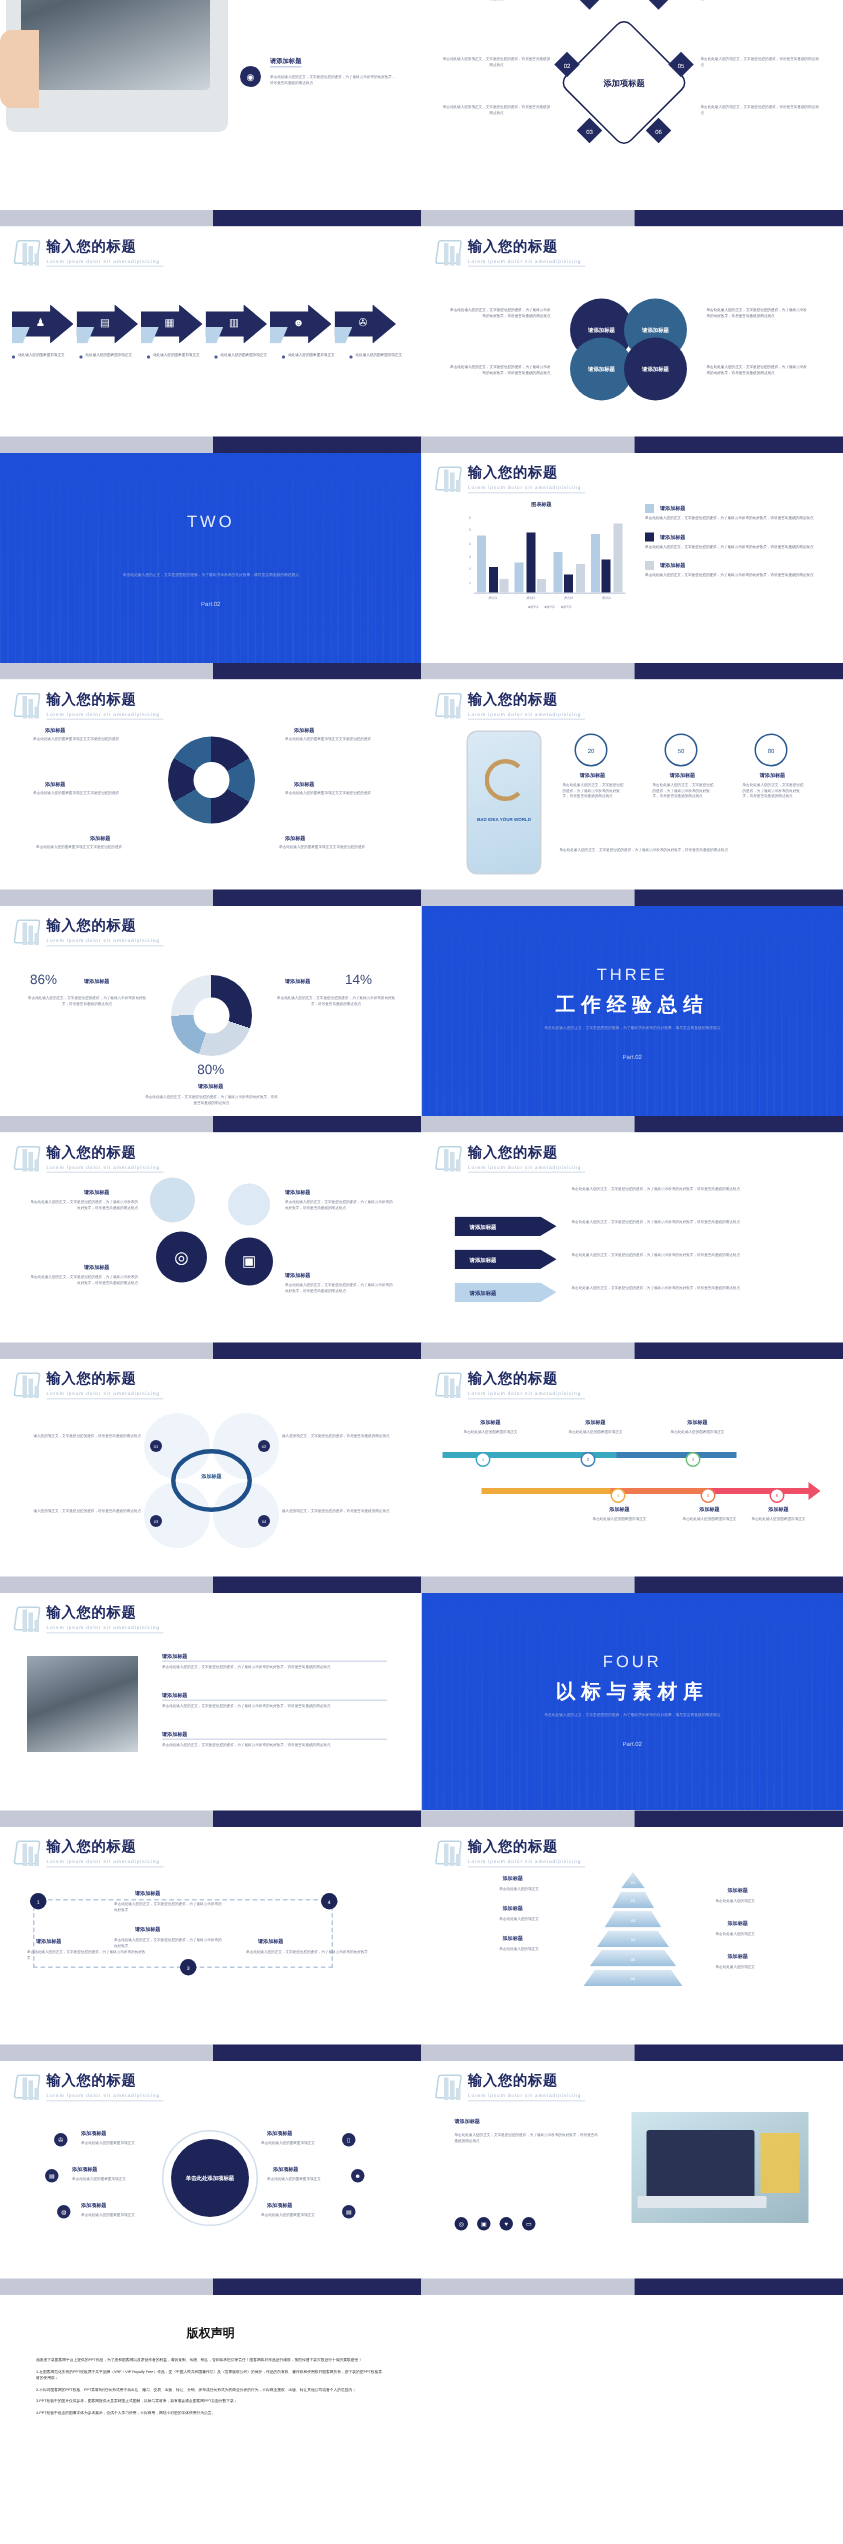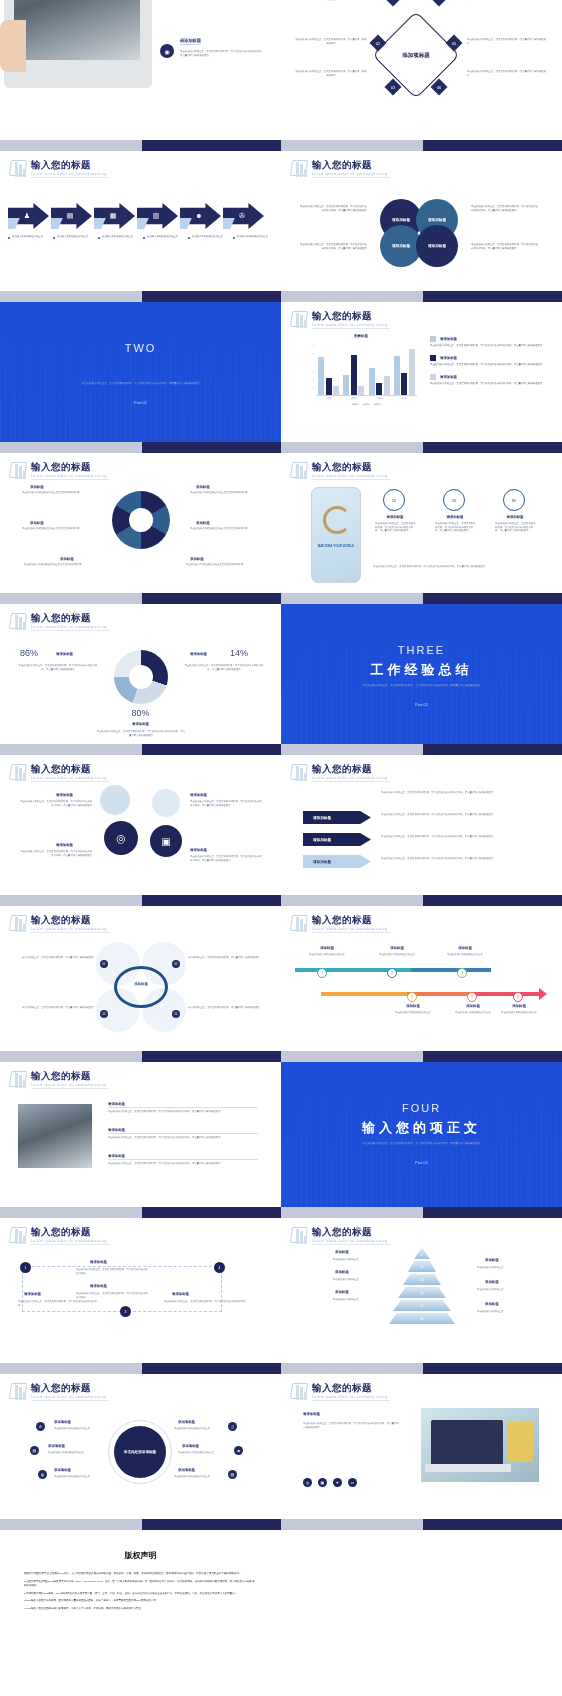--- a/index.html
+++ b/index.html
@@ -718,21 +718,21 @@
       <div class="mini" style="position:absolute;left:108px;top:74px;width:152px;">单击此处输入您的正文，文字是您思想的提炼，为了最终演示发布的良好效果，请尽量言简意赅的阐述观点</div>
       <div class="lbl-s" style="position:absolute;left:108px;top:92px;border-bottom:0.5px solid #d6dcea;padding-bottom:1px;width:150px;">请添加标题</div>
       <div class="mini" style="position:absolute;left:108px;top:100px;width:152px;">单击此处输入您的正文，文字是您思想的提炼，为了最终演示发布的良好效果，请尽量言简意赅的阐述观点</div>
     </div>
   </div>
 
   <div class="cell tall">
     <div class="dark">
       <div class="bars"></div>
       <div class="en">FOUR</div>
-      <div class="cn">输入您的项正文</div>
+      <div class="cn">以标与素材库</div>
       <div class="dsc">单击此处输入您的正文，文字是您思想的提炼，为了最终演示发布的良好效果，请尽量言简意赅的阐述观点</div>
       <div class="part">Part.02</div>
     </div>
   </div>
 
   <div class="band">
         <div class="gray"></div>
         <div class="navy"></div>
       </div>
   <div class="band">

